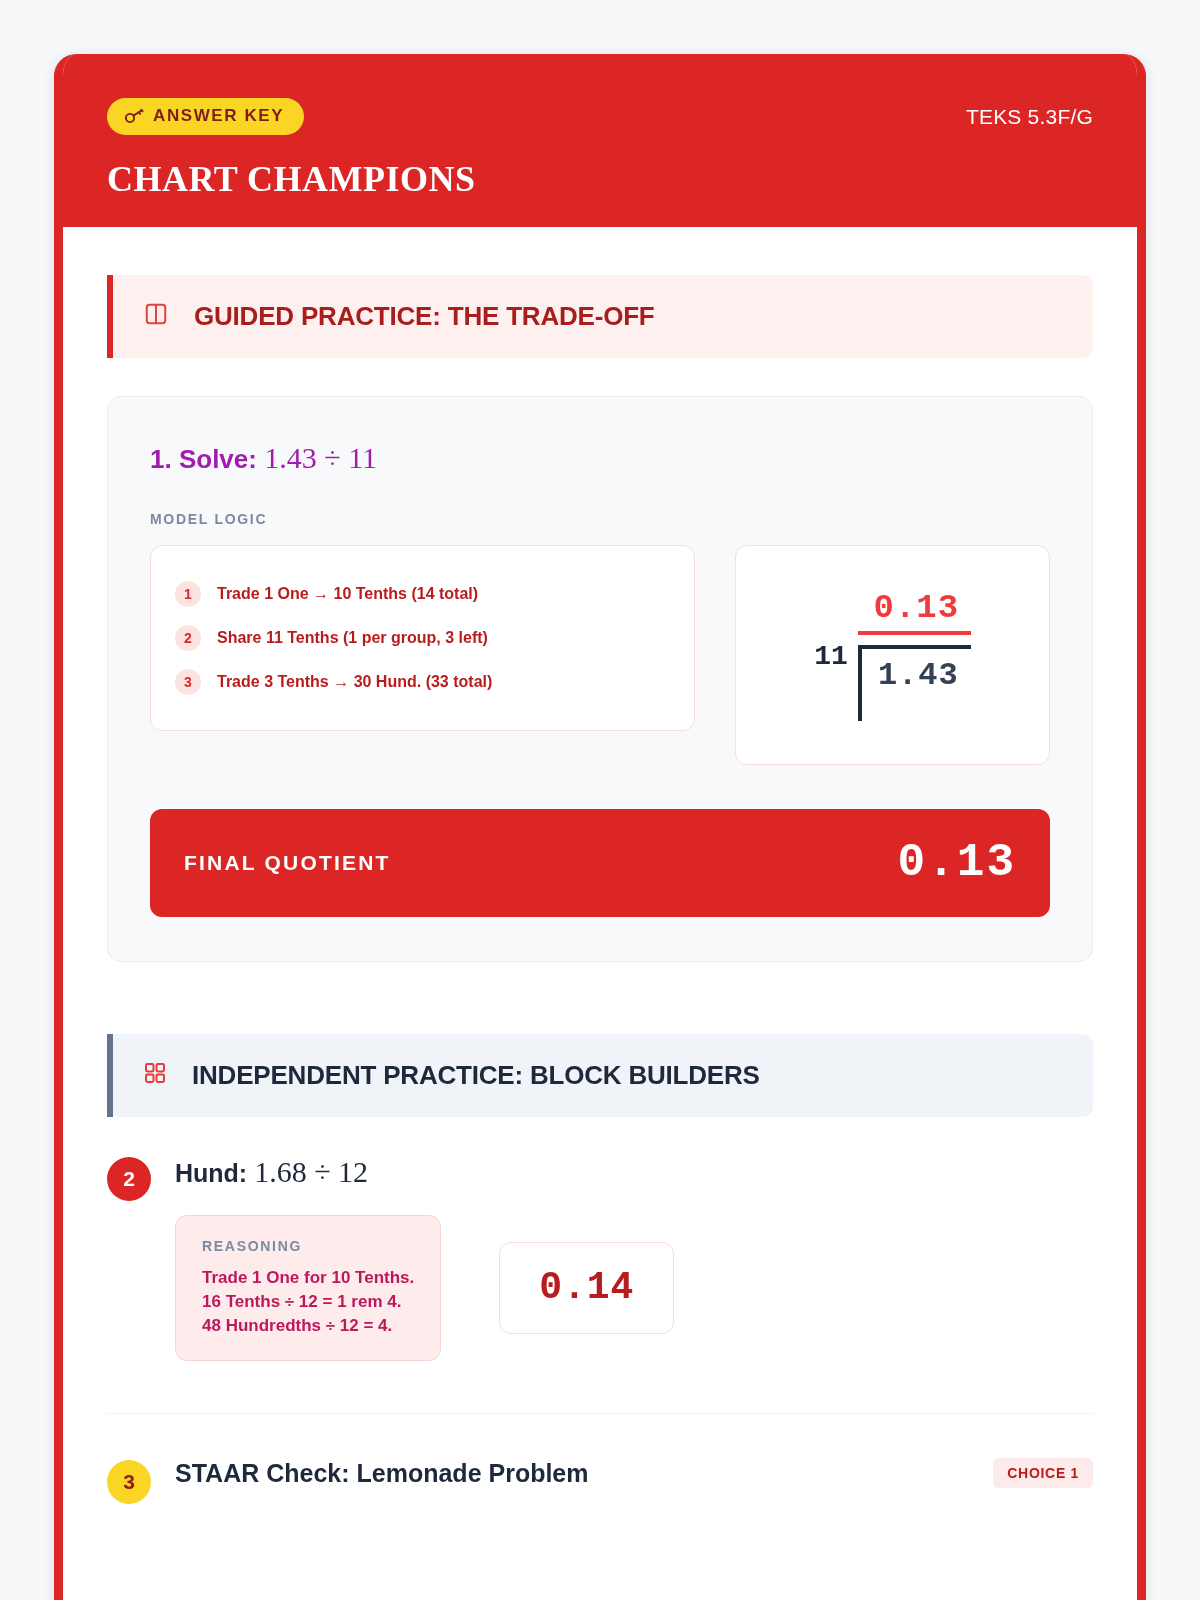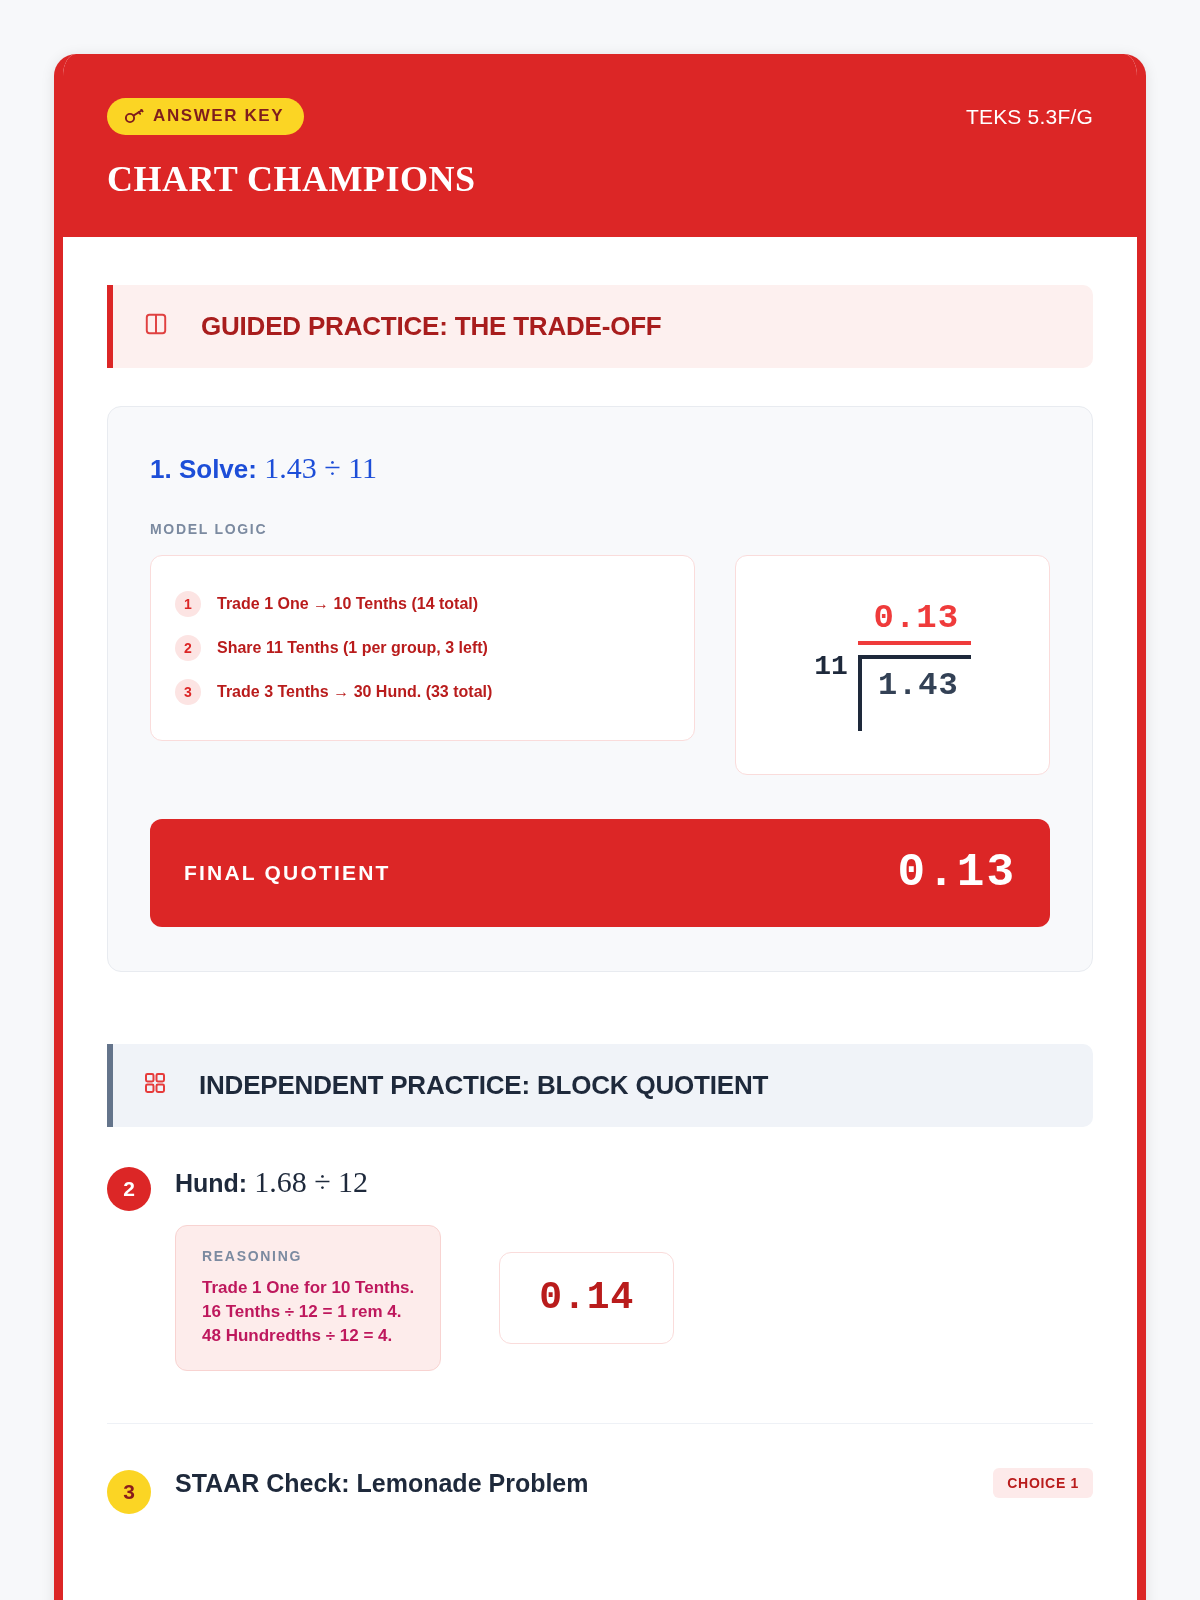--- a/index.html
+++ b/index.html
@@ -23,21 +23,21 @@
     border-right: 9px solid #dc2626;
     border-top: 0;
     border-radius: 22px 22px 0 0;
     box-shadow: 0 2px 14px rgba(0,0,0,0.10);
     overflow: hidden;
   }
 
   
   .header {
     background: #dc2626;
-    padding: 44px 44px 38px 44px;
+    padding: 44px 44px 28px 44px;
     position: relative;
   }
   .header-top {
     display: flex;
     align-items: center;
     justify-content: space-between;
   }
   .badge {
     display: inline-flex;
     align-items: center;
@@ -68,21 +68,21 @@
     line-height: 1.05;
   }
 
   
   .body { padding: 48px 44px 0 44px; }
 
   
   .section-head {
     display: flex;
     align-items: center;
-    gap: 32px;
+    gap: 25px;
     padding: 26px 30px;
     margin-bottom: 38px;
   }
   .section-head.red {
     background: #fdf0ef;
     border-left: 6px solid #dc2626;
     border-radius: 0 10px 10px 0;
   }
   .section-head.navy {
     background: #f0f3f8;
@@ -101,21 +101,21 @@
   .card {
     background: #f8f9fb;
     border: 1px solid #e8ebf0;
     border-radius: 14px;
     padding: 44px 42px;
     margin-bottom: 72px;
   }
   .prob-title {
     font-size: 26px;
     font-weight: bold;
-    color: #1d4ed8;
+    color: #a21caf;
     margin-bottom: 36px;
   }
   .math { font-family: "Liberation Serif", serif; font-weight: normal; font-size: 30px; }
   .label-small {
     font-size: 14px;
     font-weight: bold;
     letter-spacing: 1.7px;
     color: #7b8aa0;
     margin-bottom: 18px;
   }
@@ -374,21 +374,21 @@
 
     <div class="section-head navy">
       <span>
         <svg width="24" height="24" viewBox="0 0 24 24">
           <rect x="3" y="3" width="7.5" height="7.5" rx="1.4" fill="none" stroke="#e63b3b" stroke-width="2"></rect>
           <rect x="13.5" y="3" width="7.5" height="7.5" rx="1.4" fill="none" stroke="#e63b3b" stroke-width="2"></rect>
           <rect x="3" y="13.5" width="7.5" height="7.5" rx="1.4" fill="none" stroke="#e63b3b" stroke-width="2"></rect>
           <rect x="13.5" y="13.5" width="7.5" height="7.5" rx="1.4" fill="none" stroke="#e63b3b" stroke-width="2"></rect>
         </svg>
       </span>
-      <span class="sh-title">INDEPENDENT PRACTICE: BLOCK QUOTIENT</span>
+      <span class="sh-title">INDEPENDENT PRACTICE: BLOCK BUILDERS</span>
     </div>
 
     <div class="problem">
       <div class="pnum red">2</div>
       <div class="pbody">
         <div class="pheader">
           <div class="ptitle">
             <span>Hund:</span>
             <span class="math">1.68 ÷ 12</span>
           </div>

